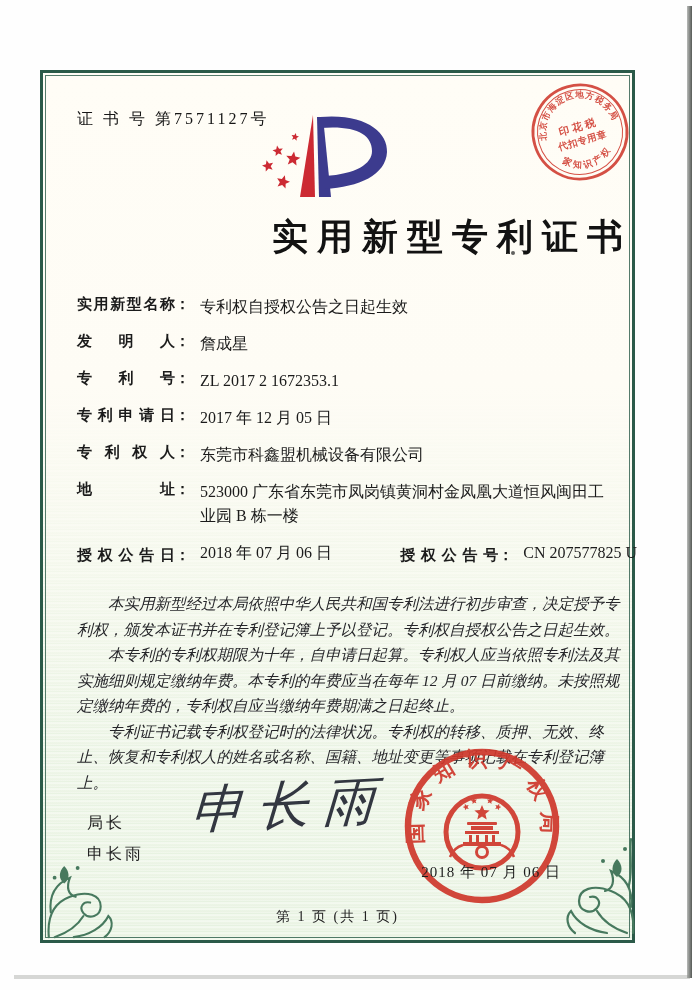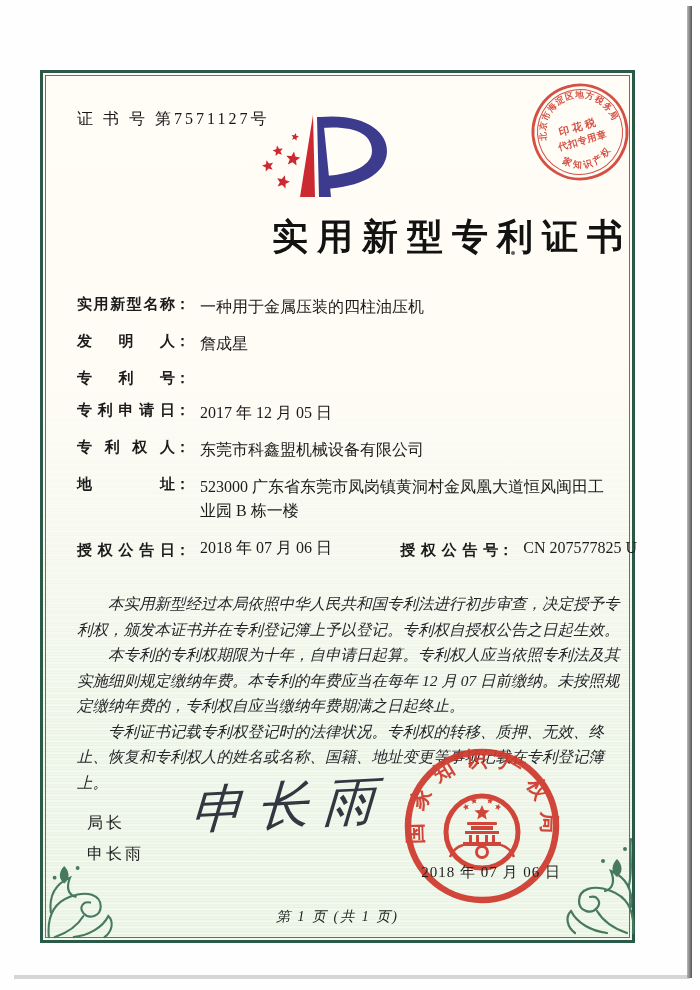--- a/index.html
+++ b/index.html
@@ -40,21 +40,21 @@
   .signature{position:absolute;left:148px;top:698px;font-size:52px;color:#232733;
     letter-spacing:14px;transform:rotate(-3deg) skewX(-6deg);font-style:italic;opacity:.92;}
   .tax-stamp{position:absolute;left:482px;top:4px;width:110px;height:110px;opacity:.88;}
   .cnipa-seal{position:absolute;left:356px;top:670px;width:166px;height:166px;opacity:.93;z-index:4;}
   .seal-date{position:absolute;left:366px;top:790px;width:164px;text-align:center;
     font-size:15px;color:#1d1d1d;letter-spacing:1px;z-index:5;}
   .flourish{position:absolute;width:96px;height:96px;z-index:2;}
   .flourish.bl{left:2px;top:772px;}
   .flourish.br{left:494px;top:762px;width:100px;height:104px;transform:scaleX(-1);}
   .footer{position:absolute;left:0;bottom:14px;width:100%;text-align:center;
-    font-size:14px;color:#222;letter-spacing:2px;font-style:italic;}
+    font-size:14px;color:#222;letter-spacing:2px;}
   svg text{font-family:"Liberation Serif", serif;}
 </style>
 </head>
 <body>
 
 <div class="scan">
   <div class="paper-edge-right"></div>
   <div class="paper-edge-bottom"></div>
 
   <div class="cert">
@@ -73,30 +73,31 @@
       <polygon fill="#cc2a33" points="24.00,80.00 25.85,84.45 30.66,84.84 27.00,87.97 28.11,92.66 24.00,90.15 19.89,92.66 21.00,87.97 17.34,84.84 22.15,84.45" transform="rotate(15 24 87)"></polygon>
     </svg>
 
     <div class="title">实用新型专利证书</div>
     <div class="ink-speck"></div>
 
     <div class="fields">
       <div class="f-row">
         <span class="f-label">实用新型名称</span>
           <span class="f-colon">：</span>
-        <span class="f-value">一种用于金属压装的四柱油压机</span>
+        <span class="f-value">专利权自授权公告之日起生效</span>
       </div>
       <div class="f-row">
         <span class="f-label">发明人</span>
           <span class="f-colon">：</span>
         <span class="f-value">詹成星</span>
       </div>
       <div class="f-row">
         <span class="f-label">专利号</span>
           <span class="f-colon">：</span>
+        <span class="f-value">ZL 2017 2 1672353.1</span>
       </div>
       <div class="f-row">
         <span class="f-label">专利申请日</span>
           <span class="f-colon">：</span>
         <span class="f-value">2017 年 12 月 05 日</span>
       </div>
       <div class="f-row">
         <span class="f-label">专利权人</span>
           <span class="f-colon">：</span>
         <span class="f-value">东莞市科鑫盟机械设备有限公司</span>

